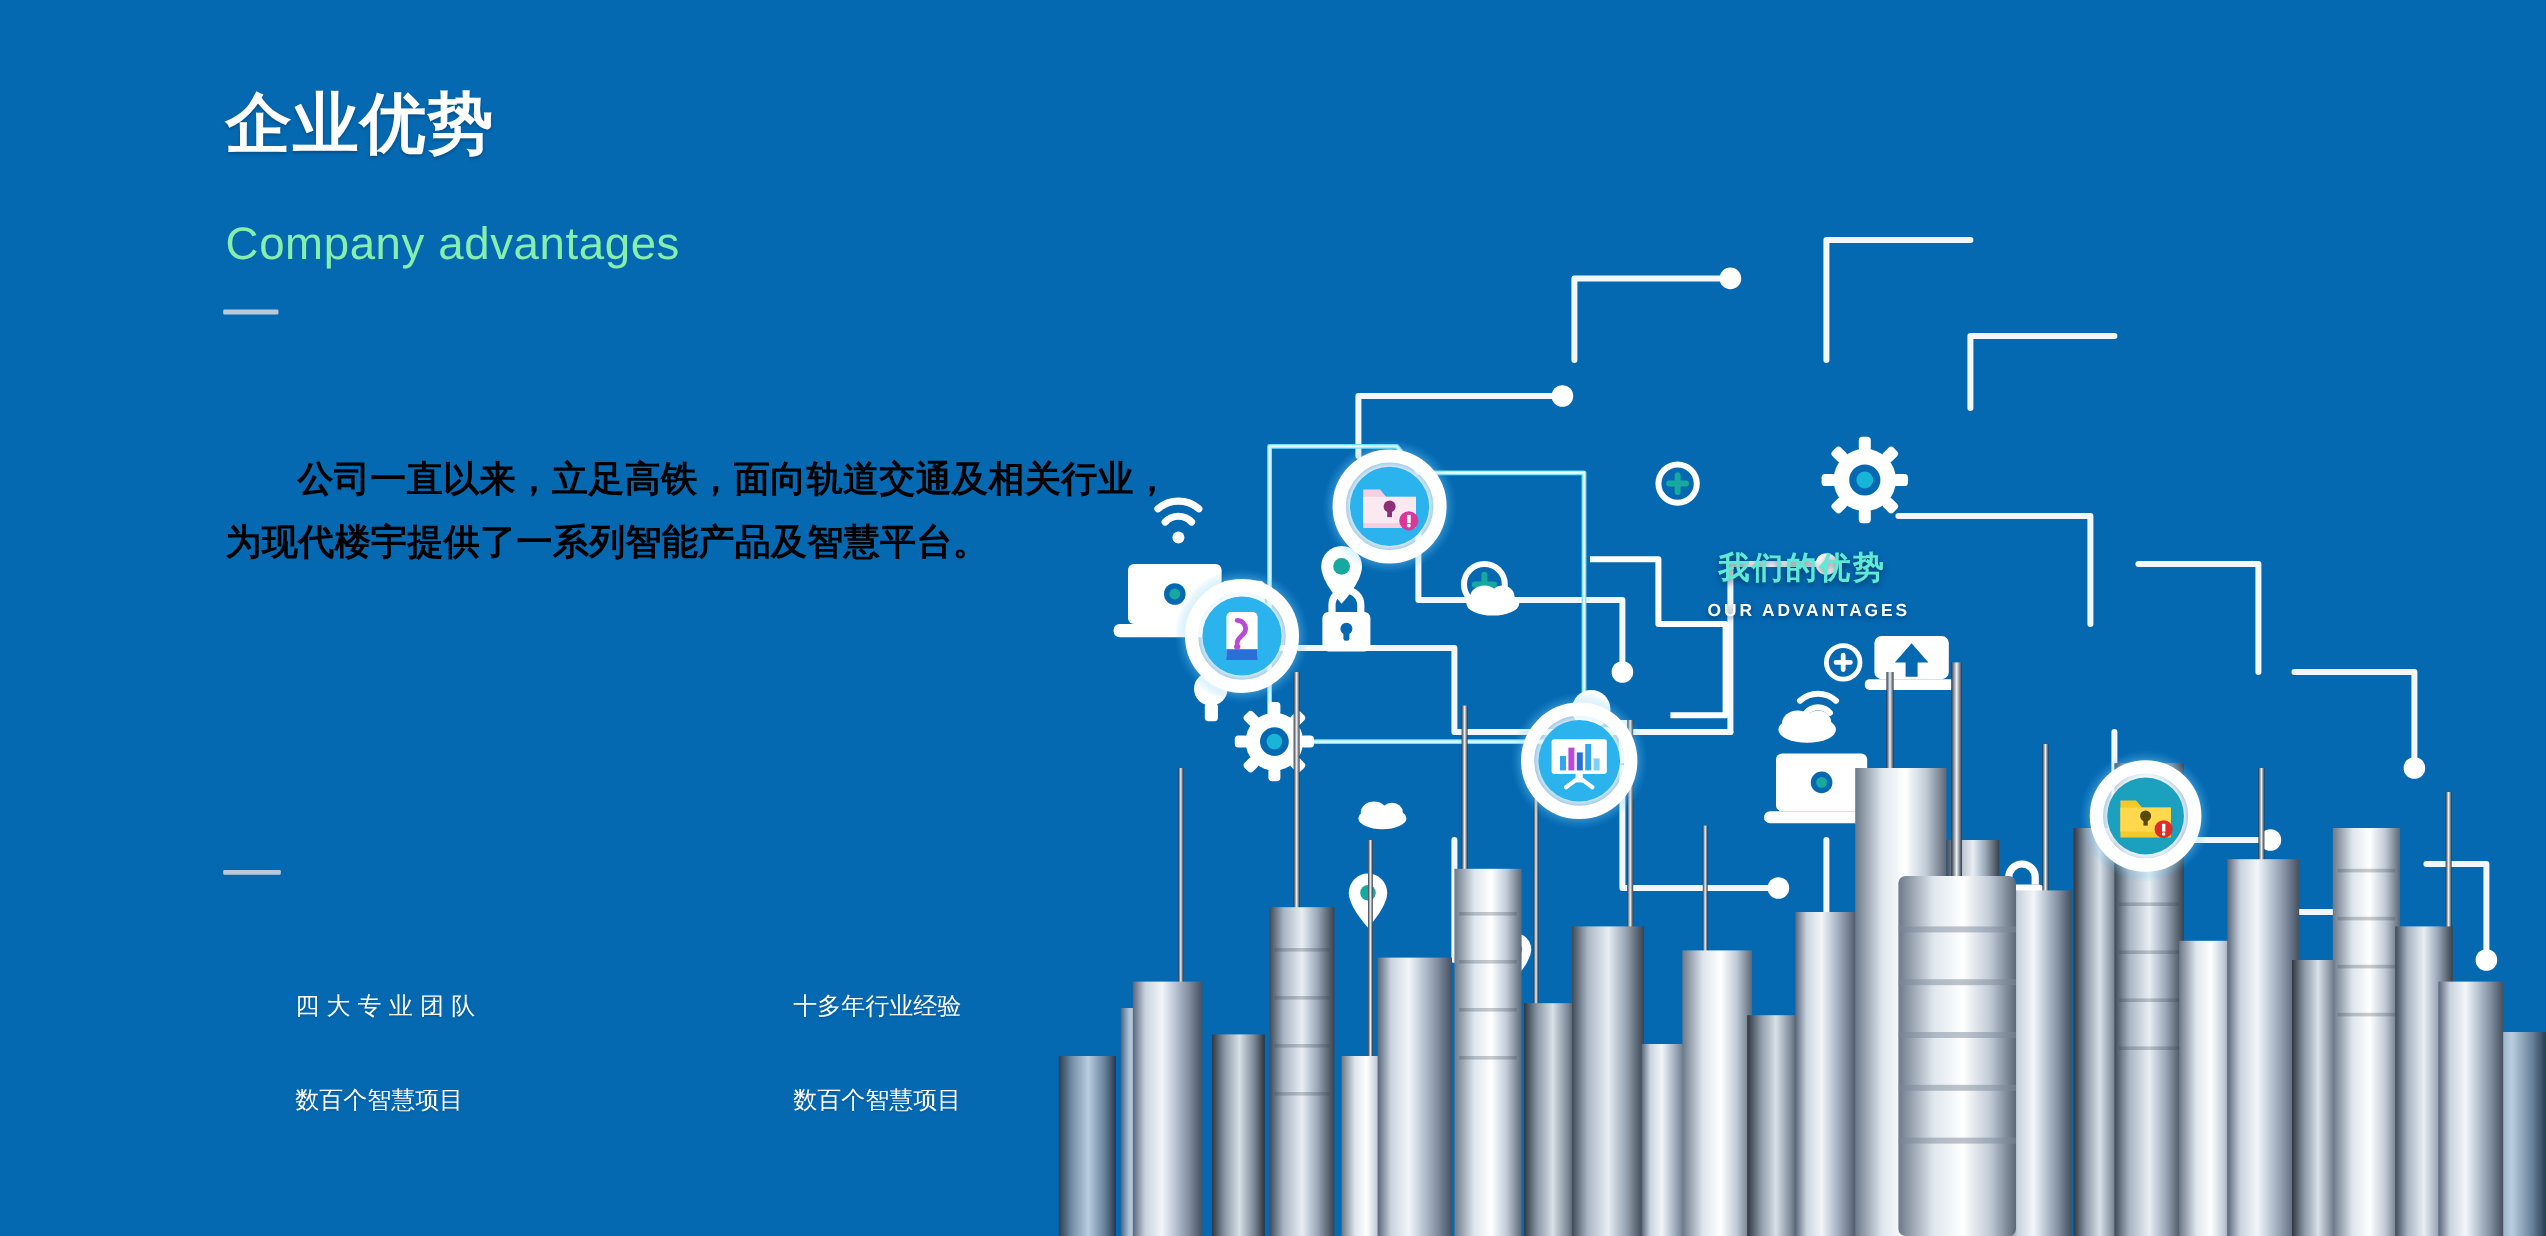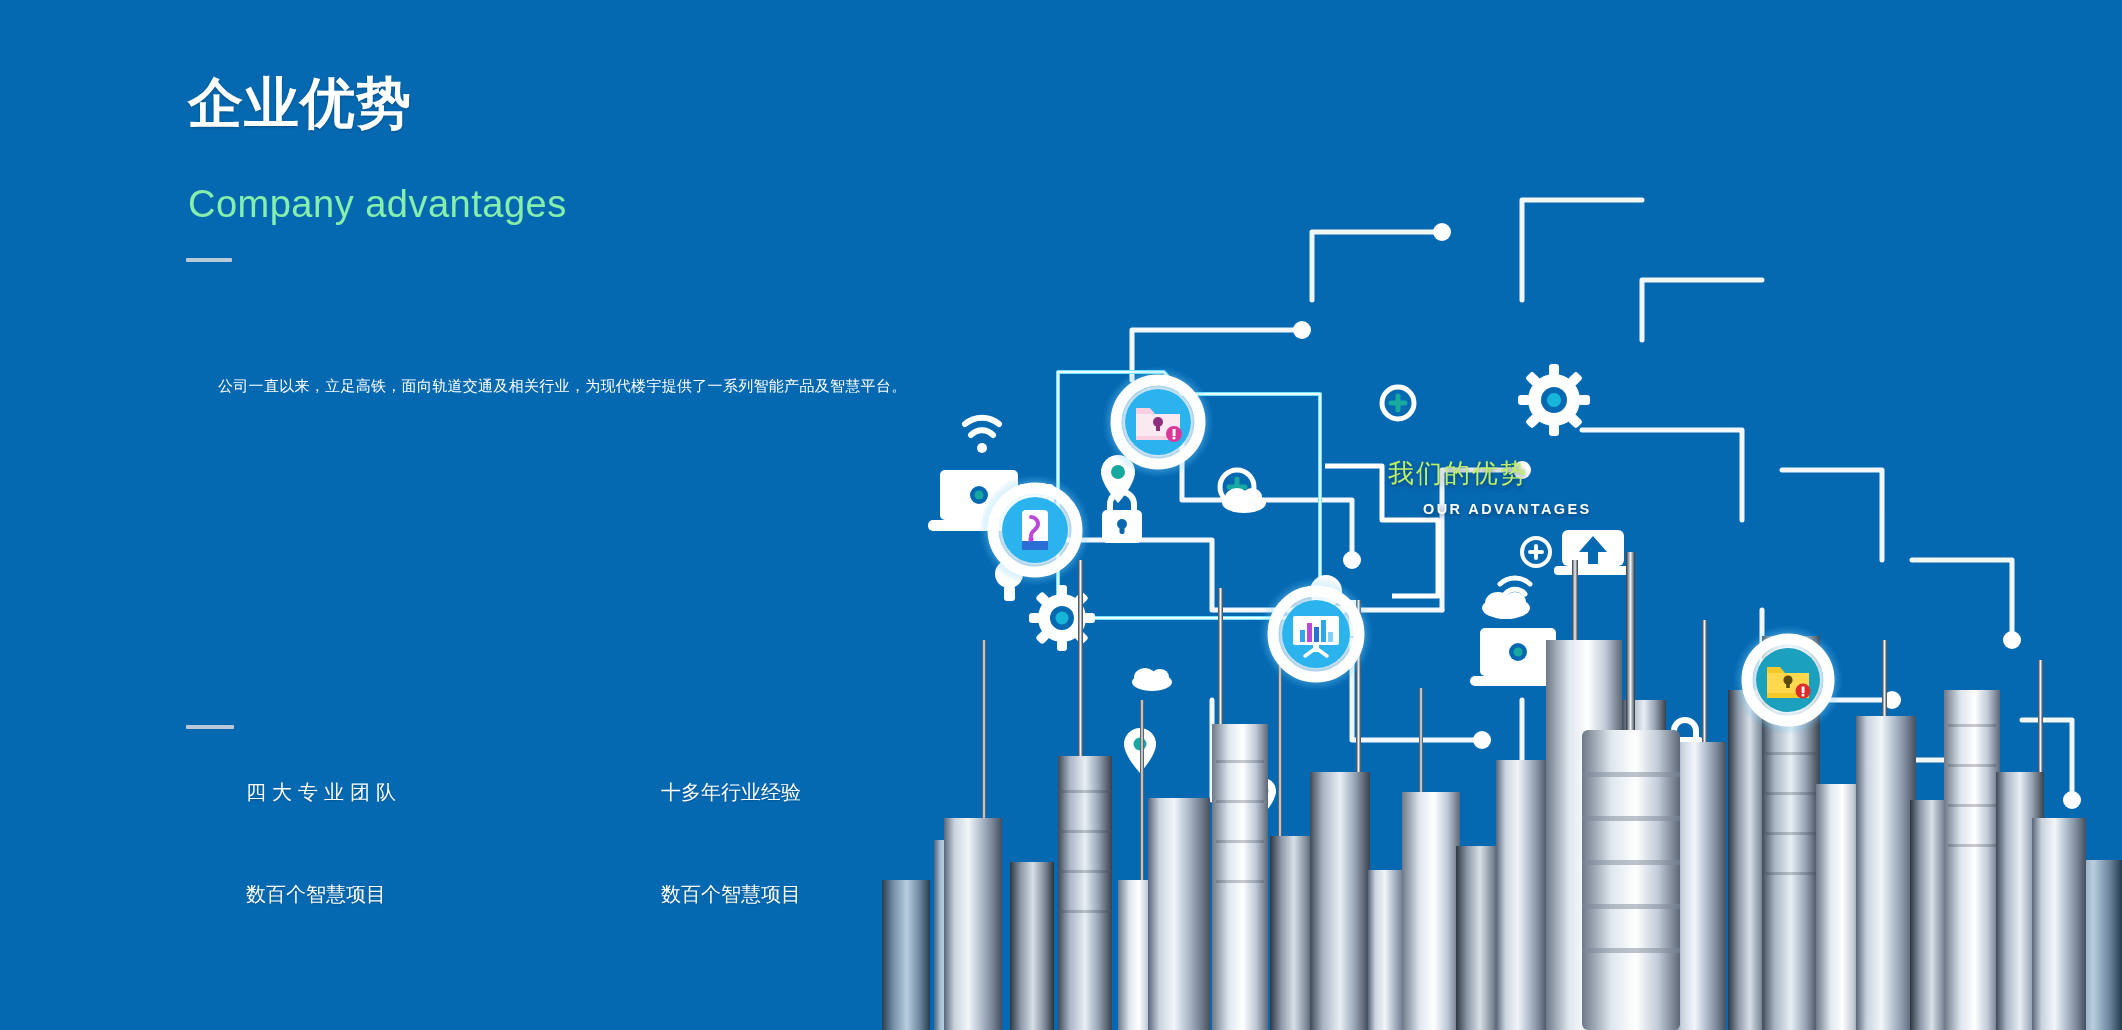--- a/index.html
+++ b/index.html
@@ -26,57 +26,59 @@
     font-size:38px; font-weight:400; color:#86efac;
     letter-spacing:.5px; line-height:1;
   }
   .rule-top{
     position:absolute; left:-2px; top:258px;
     width:46px; height:4px; background:#b9c9d8; border-radius:1px;
   }
 
   .body-copy{
     position:absolute; left:0; top:373px; width:790px;
-    font-size:15px; line-height:1.78; color:#ffffff;
+    font-size:30px; line-height:1.78; color:#000000;
     letter-spacing:.3px;
+    font-weight:bold;
   }
   .body-copy p{ text-indent:2em; }
 
   .rule-mid{
     position:absolute; left:-2px; top:725px;
     width:48px; height:4px; background:#b9c9d8; border-radius:1px;
   }
 
   .stats{
-    position:absolute; left:58px; top:782px;
+    position:absolute; left:58px; top:829px;
     width:620px;
-    display:grid; grid-template-columns:415px 1fr; row-gap:82px;
+    display:grid; grid-template-columns:415px 1fr; row-gap:58px;
   }
   .stat{
     font-size:20px; color:#ffffff; line-height:1;
     text-shadow:0 1px 2px rgba(0,0,0,.2);
   }
   .stat.spaced{ letter-spacing:6px; }
 
   
   .art{
     position:absolute; right:0; top:0; width:1240px; height:1030px;
     overflow:hidden;
   }
   .art svg{ position:absolute; left:0; top:0; }
 
   
   .banner{
     position:absolute; left:1388px; top:460px; width:330px;
     pointer-events:none;
   }
   .banner-cn{
-    font-size:26px; color:#bef264; font-weight:400;
+    font-size:26px; color:#5eead4; font-weight:700;
     letter-spacing:2px; line-height:1;
     text-shadow:0 2px 5px rgba(0,20,50,.55);
+    margin-left:44px;
   }
   .banner-en{
     margin-top:16px;
     font-size:14.5px; color:#ffffff; font-weight:700;
     letter-spacing:2.4px; line-height:1;
     text-shadow:0 2px 4px rgba(0,20,50,.5);
     margin-left:35px;
   }
 </style>
 </head>

